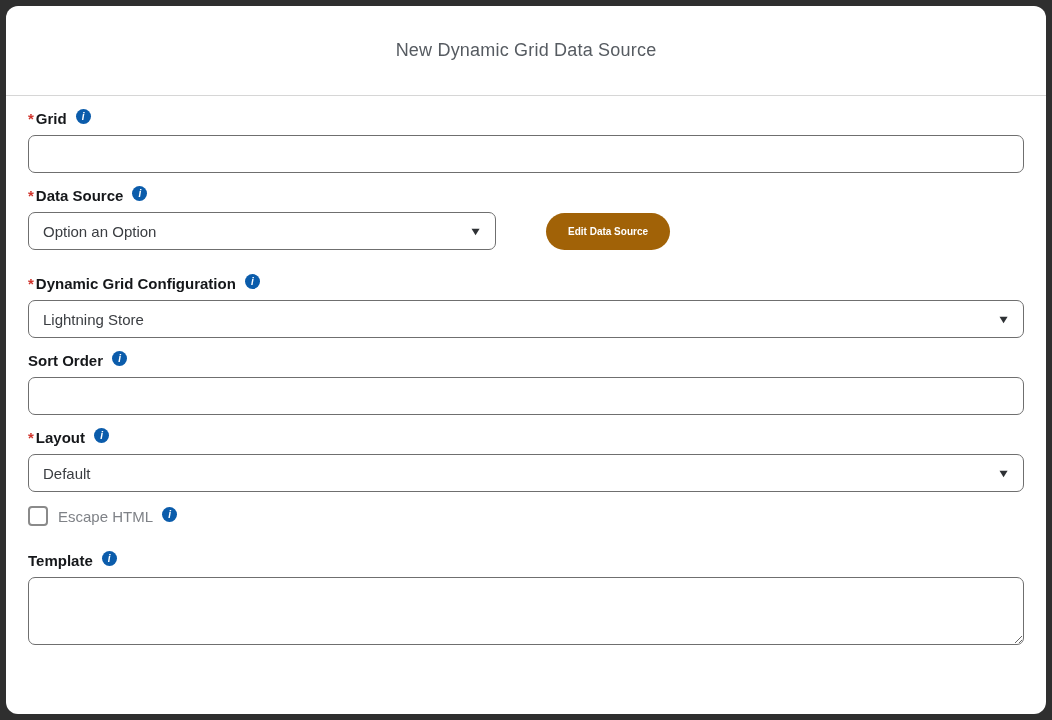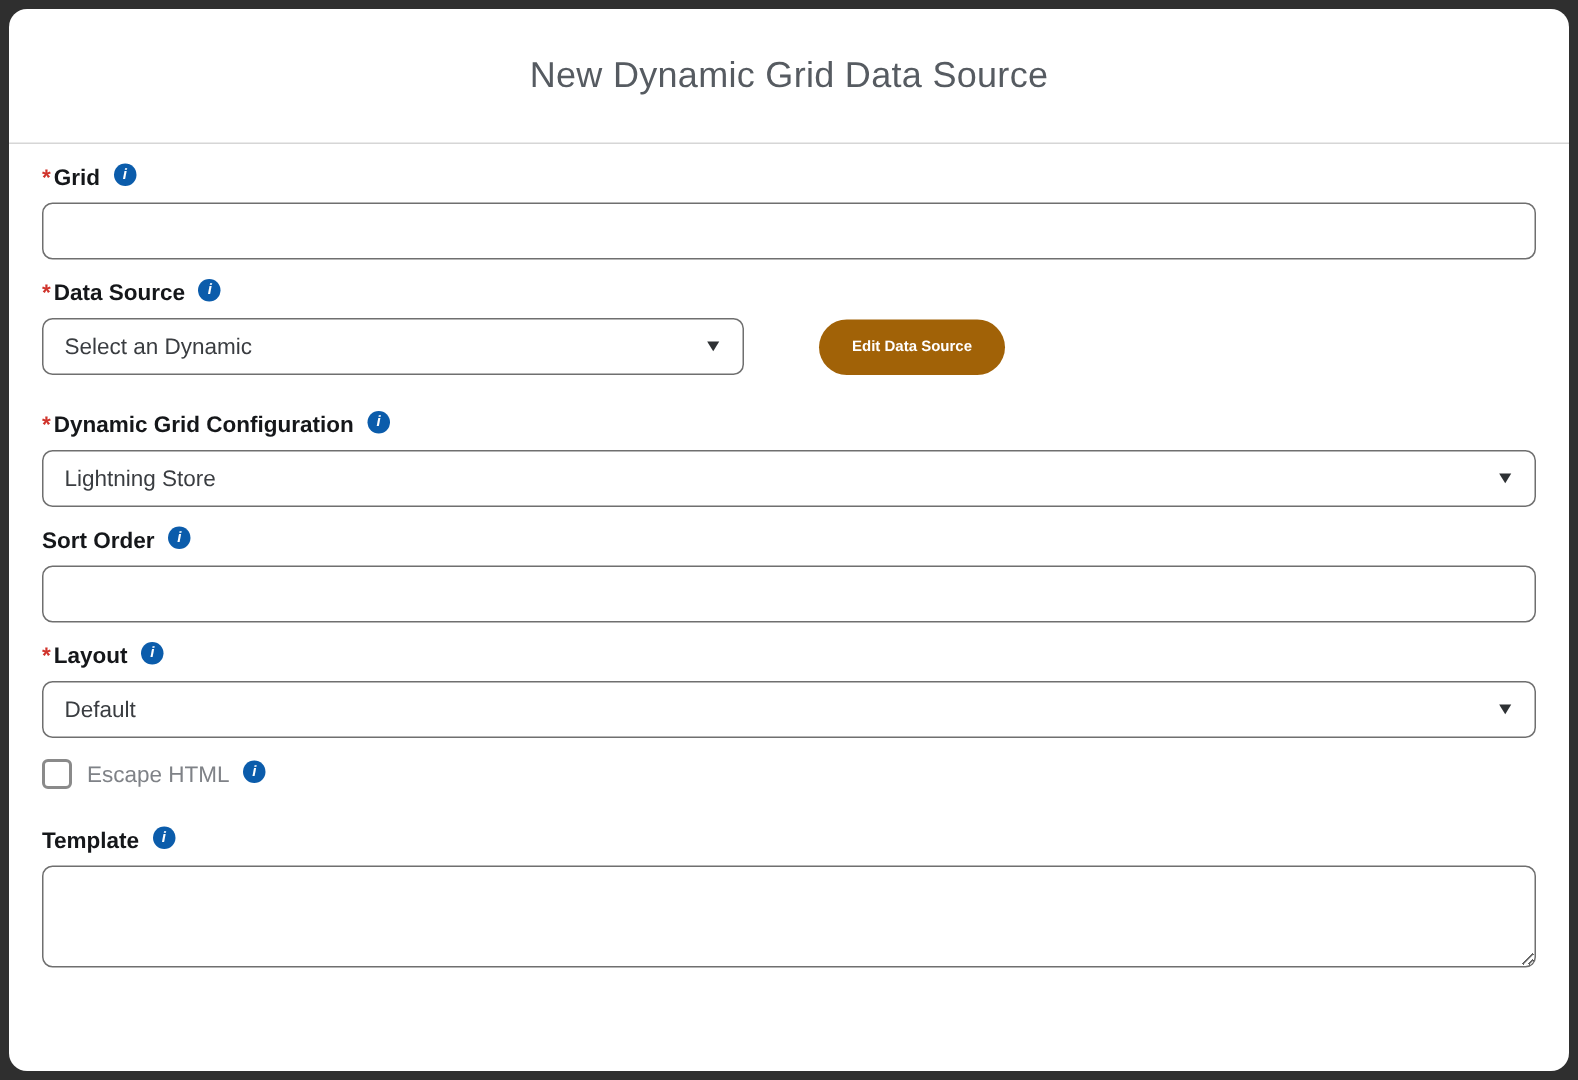--- a/index.html
+++ b/index.html
@@ -20,21 +20,21 @@
   }
   .modal-header {
     height: 90px;
     display: flex;
     align-items: center;
     justify-content: center;
     border-bottom: 1px solid #d6d6d6;
   }
   .modal-title {
     margin: 15px;
-    font-size: 24px;
+    font-size: 18px;
     font-weight: 400;
     color: #565b61;
     letter-spacing: 0.2px;
   }
   .content {
     padding: 13px 22px 0 22px;
   }
   .field { margin-bottom: 13px; }
   .field.gap-lg { margin-bottom: 24px; }
   .label-row {
@@ -181,21 +181,21 @@
     </div>
 
     <div class="field gap-lg">
       <div class="label-row">
         <span class="req">*</span>
         <span class="lbl">Data Source</span>
         <span class="info">i</span>
       </div>
       <div class="inline-row">
         <div class="select select-small">
-          <span class="select-value">Select an Dynamic</span>
+          <span class="select-value">Option an Option</span>
           <span class="chevron">▼</span>
         </div>
         <button class="btn edit-btn">Edit Data Source</button>
       </div>
     </div>
 
     <div class="field">
       <div class="label-row">
         <span class="req">*</span>
         <span class="lbl">Dynamic Grid Configuration</span>

